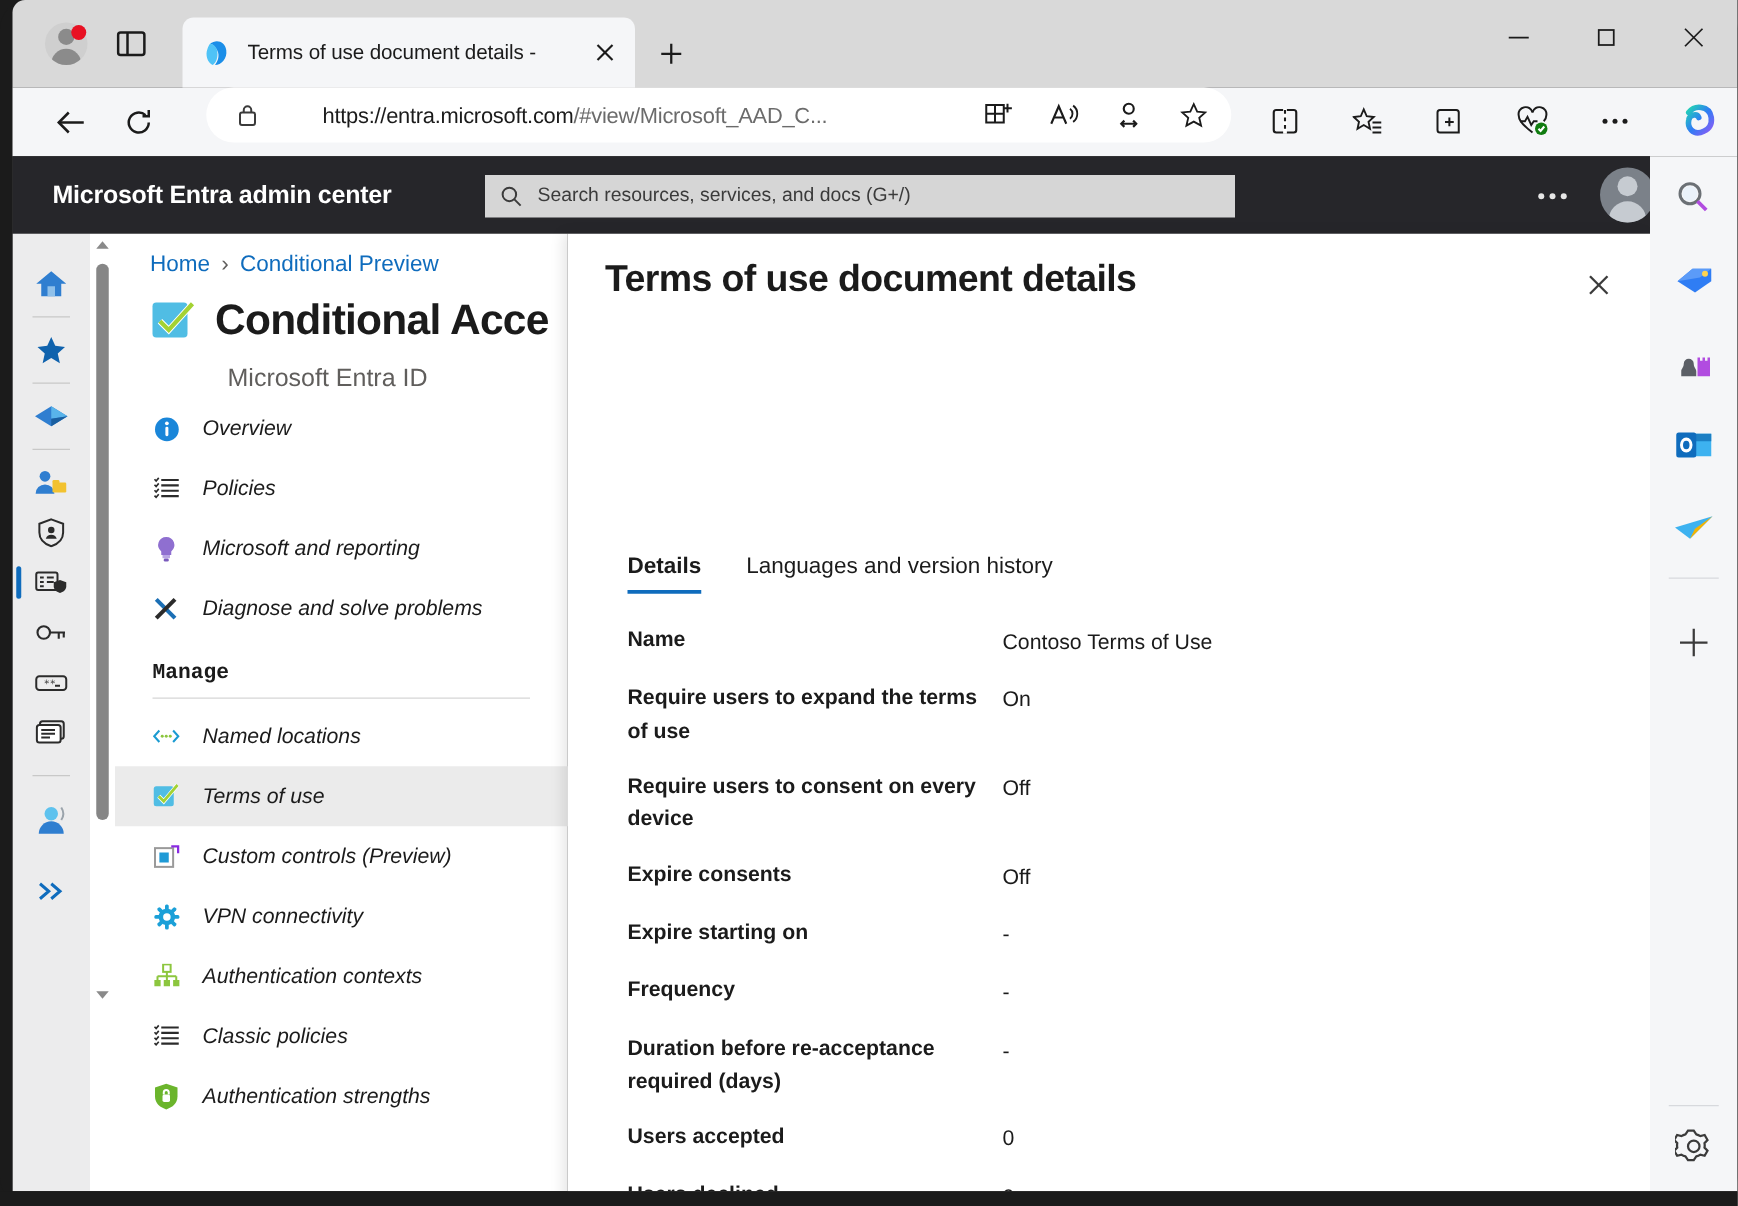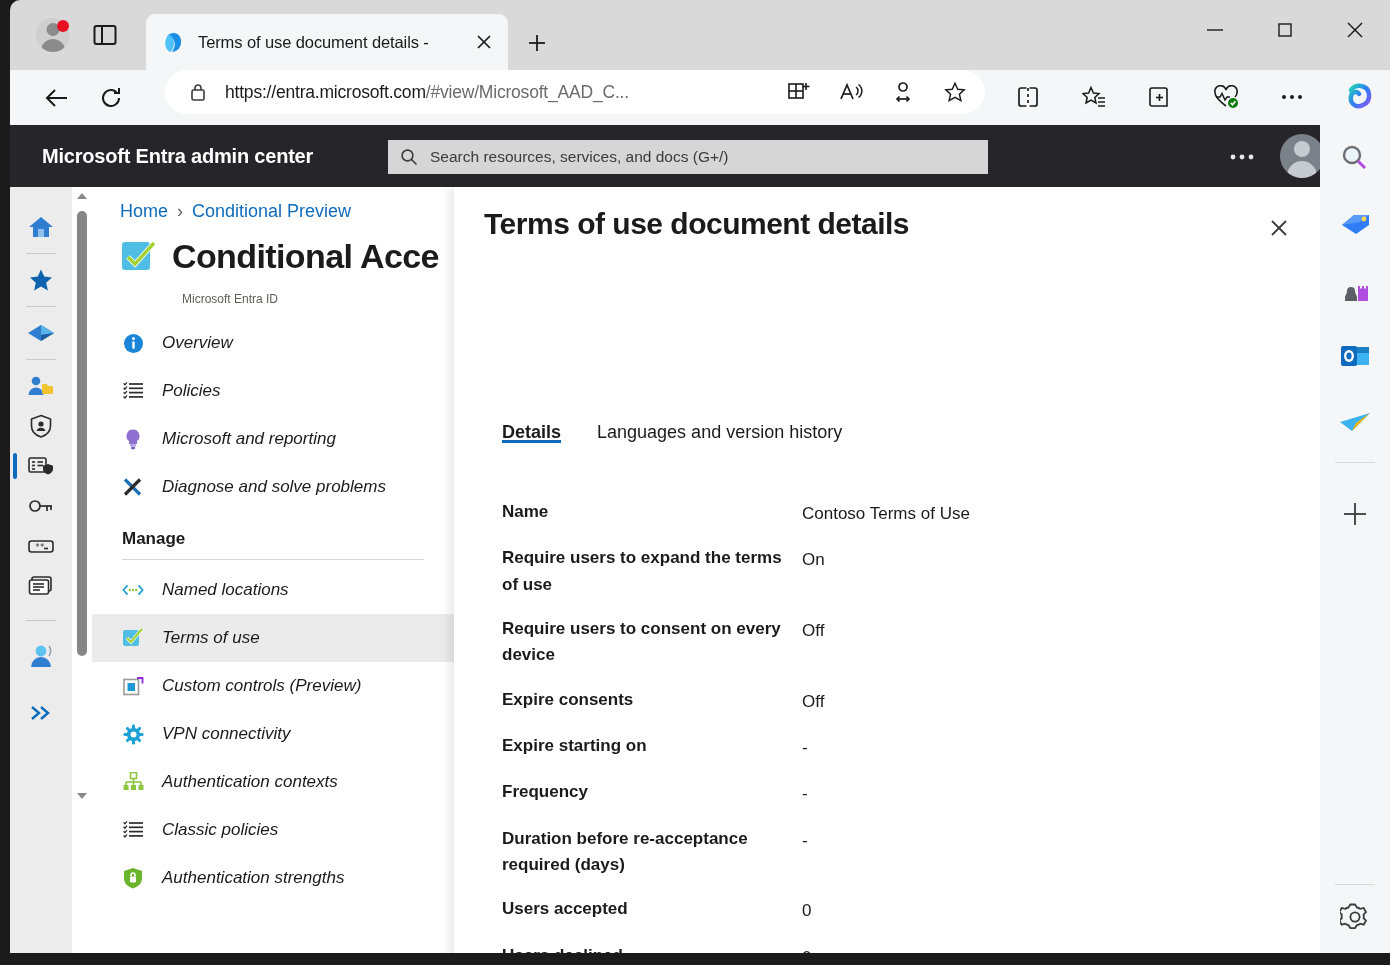--- a/index.html
+++ b/index.html
@@ -70,20 +70,21 @@
   
   .toolbar {
     position: absolute; left: 10px; top: 70px; width: 1380px; height: 55px;
     background: #f5f6f8; display: flex; align-items: center;
   }
   .tb-btn { width: 54px; height: 44px; display:flex; align-items:center; justify-content:center; }
   .omnibox {
     position: absolute; left: 165px; top: 70px; width: 820px; height: 44px;
     background: #ffffff; border-radius: 22px; display: flex; align-items: center;
     padding: 0 4px 0 16px;
+    gap: 33px;
   }
   .omni-lock { width: 34px; display:flex; align-items:center; justify-content:center; }
   .omni-url {
     flex: 1 1 auto; font-size: 17.5px; color: #1b1b1b; white-space: nowrap;
     overflow: hidden; padding-left: 10px; letter-spacing: -0.2px;
   }
   .omni-url .dim { color: #6b6b6b; }
   .omni-icons { display:flex; align-items:center; }
   .omni-ic { width: 52px; height: 42px; display:flex; align-items:center; justify-content:center; }
   .tb-right { position: absolute; left: 995px; top: 70px; display:flex; align-items:center; height: 54px; }
@@ -159,50 +160,51 @@
     background: #ffffff;
   }
   .breadcrumb { position:absolute; left: 28px; top: 14px; font-size: 18px; color:#0f6cbd; white-space: nowrap; }
   .breadcrumb .sep { color:#605e5c; margin: 0 9px; }
   .page-title-row { position:absolute; left: 28px; top: 50px; display:flex; align-items:center; }
   .page-title-icon { width: 38px; height: 38px; flex:0 0 38px; }
   .page-title-text {
     font-size: 34px; font-weight: bold; color: #1b1b1b; margin-left: 14px;
     white-space: nowrap; letter-spacing: -0.6px;
   }
-  .page-subtitle { position:absolute; left: 90px; top: 105px; font-size: 12px; color: #605e5c; }
+  .page-subtitle { position:absolute; left: 90px; top: 105px; font-size: 20px; color: #605e5c; }
 
   .nav-list { position: absolute; left: 0; top: 132px; width: 362px; }
   .nav-item {
     display:flex; align-items:center; height: 48px; padding-left: 30px;
   }
   .nav-item.selected { background: #ebebeb; }
   .nav-ic { width: 22px; height: 22px; flex: 0 0 22px; display:flex; align-items:center; justify-content:center; }
   .nav-label { font-size: 17px; color: #1b1b1b; margin-left: 18px; white-space: nowrap; font-style: italic; }
-  .nav-group { padding: 18px 0 0 30px; }
+  .nav-group { padding: 18px 0 0 30px; font-family: Liberation Mono, monospace; }
   .nav-group-title { font-size: 17px; font-weight: bold; color: #1b1b1b; }
   .nav-group-rule { width: 302px; height: 1px; background: #d6d6d6; margin: 10px 0 6px 0; }
 
   
   .blade {
     position: absolute; left: 444px; top: 62px; width: 866px; height: 846px;
     background: #ffffff; box-shadow: -4px 0 10px rgba(0,0,0,0.10);
   }
   .blade-title {
     position:absolute; left: 30px; top: 20px; font-size: 30px; font-weight: bold;
     color: #1b1b1b; letter-spacing: -0.5px; white-space: nowrap;
   }
   .blade-close {
     position:absolute; right: 24px; top: 24px; width: 34px; height: 34px;
     display:flex; align-items:center; justify-content:center;
   }
   .blade-tabs { position:absolute; left: 48px; top: 235px; display:flex; align-items:flex-end; }
   .blade-tab {
-    font-size: 18px; color:#1b1b1b; margin-right: 36px; position:relative;
+    font-size: 18px; color:#1b1b1b; padding-bottom: 12px; margin-right: 36px; position:relative;
     white-space: nowrap;
+    margin-top: 20px;
   }
   .blade-tab.active { font-weight: bold; }
   .blade-tab.active::after {
     content:""; position:absolute; left:0; right:0; bottom:0; height:3px; background:#0f6cbd;
   }
   .detail-list { position:absolute; left: 48px; top: 312px; width: 790px; }
   .detail-row { display:flex; margin-bottom: 18px; }
   .detail-key {
     width: 300px; flex: 0 0 300px; font-size: 17px; font-weight: bold;
     color: #1b1b1b; line-height: 1.55;

